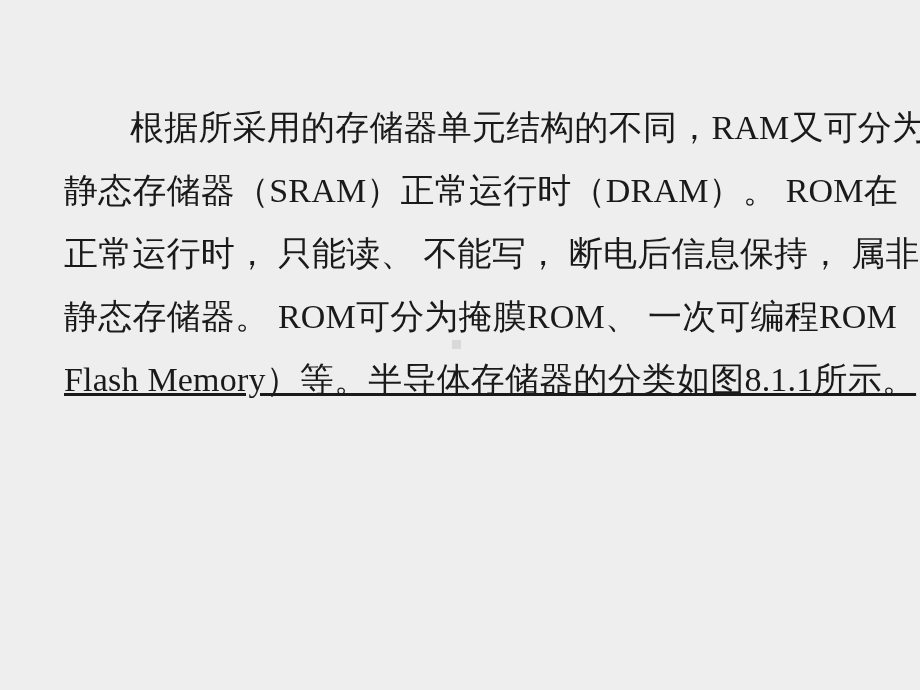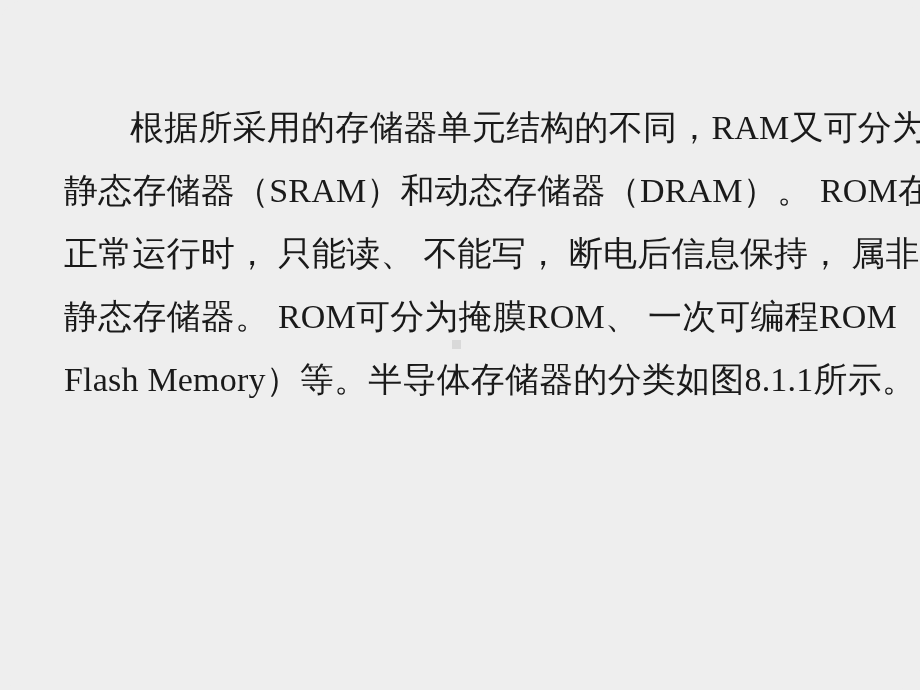--- a/index.html
+++ b/index.html
@@ -44,40 +44,40 @@
   .text-line.indent {
     padding-left: 66px;
   }
 
   
   .t-l1 { letter-spacing: 0.2px; }
   .t-l2 { letter-spacing: 0.2px; }
   .t-l3 { letter-spacing: 0.2px; }
   .t-l4 { letter-spacing: 0.2px; }
   .t-l5 { letter-spacing: 0.2px; }
-  .t-l6 { letter-spacing: 0.2px; }
+  .t-l6 { letter-spacing: 0.2px; text-decoration: underline; }
 
   
   #artifact-mark {
     position: absolute;
     left: 452px;
     top: 340px;
     width: 9px;
     height: 9px;
     background: #d9d9d9;
   }
 </style>
 </head>
 <body>
 
 <div id="slide">
 
   <div id="body-text">
     <div class="text-line indent t-l1">根据所采用的存储器单元结构的不同，RAM又可分为</div>
-    <div class="text-line t-l2">静态存储器（SRAM）和动态存储器（DRAM）。 ROM在</div>
+    <div class="text-line t-l2">静态存储器（SRAM）正常运行时（DRAM）。 ROM在</div>
     <div class="text-line t-l3">正常运行时， 只能读、 不能写， 断电后信息保持， 属非易</div>
     <div class="text-line t-l4">静态存储器。 ROM可分为掩膜ROM、 一次可编程ROM</div>
     <div class="text-line t-l6">Flash Memory）等。半导体存储器的分类如图8.1.1所示。</div>
   </div>
 
   <div id="artifact-mark"></div>
 
 </div>
 
 </body></html>

